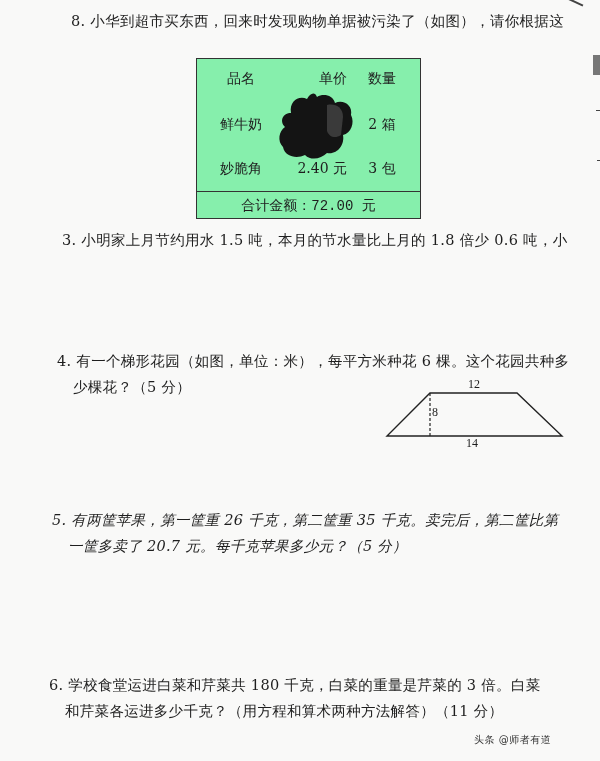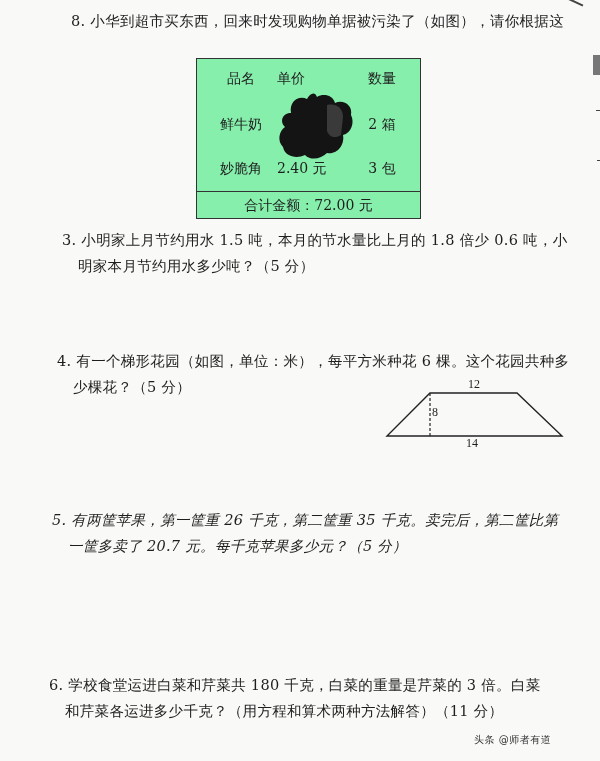--- a/index.html
+++ b/index.html
@@ -18,27 +18,27 @@
   #q4 { left: 57px; top: 348px; }
   #q5 { left: 52px; top: 507px; font-style: italic; }
   #q6 { left: 49px; top: 672px; }
 
   .receipt {
     position: absolute; left: 196px; top: 58px; width: 225px; height: 161px;
     border: 1.5px solid #333; box-sizing: border-box; background: #86efac;
   }
   .receipt .row { position: absolute; left: 0; width: 100%; font-size: 14px; }
   .receipt .c1 { position: absolute; left: 14px; width: 60px; text-align: center; }
-  .receipt .c2 { position: absolute; left: 80px; width: 70px; text-align: left; }
+  .receipt .c2 { position: absolute; left: 80px; width: 70px; text-align: right; }
   .receipt .c3 { position: absolute; left: 150px; width: 70px; text-align: center; }
   .receipt .r0 { top: 11px; }
   .receipt .r1 { top: 57px; }
   .receipt .r2 { top: 101px; }
   .receipt .divider { position: absolute; left: 0; right: 0; top: 132px; border-top: 1.5px solid #333; }
-  .receipt .total { position: absolute; left: 0; width: 100%; top: 138px; text-align: center; font-size: 14px; }
+  .receipt .total { position: absolute; left: 0; width: 100%; top: 138px; text-align: center; font-size: 14px; font-family: Liberation Mono, monospace; }
   .stain { position: absolute; left: 80px; top: 32px; width: 80px; height: 70px; }
 
   .trap { position: absolute; left: 380px; top: 375px; width: 190px; height: 75px; }
   .trap-label { position: absolute; font-size: 12px; font-family: "Liberation Serif", serif; }
 
   .watermark {
     position: absolute; left: 474px; top: 733px; font-size: 10px;
     font-family: "DejaVu Sans", sans-serif; color: #333; letter-spacing: 0.5px;
   }
   .edge-mark { position: absolute; background: #444; }
@@ -69,21 +69,20 @@
     <span class="c1">妙脆角</span>
     <span class="c2">2.40 元</span>
     <span class="c3">3 包</span>
   </div>
   <div class="divider"></div>
   <div class="total">合计金额：72.00 元</div>
 </div>
 
 <div class="q" id="q3">
   <span class="line">3. 小明家上月节约用水 1.5 吨，本月的节水量比上月的 1.8 倍少 0.6 吨，小</span>
-  <span class="line indent">明家本月节约用水多少吨？（5 分）</span>
 </div>
 
 <div class="q" id="q4">
   <span class="line">4. 有一个梯形花园（如图，单位：米），每平方米种花 6 棵。这个花园共种多</span>
   <span class="line indent">少棵花？（5 分）</span>
 </div>
 
 <div class="trap">
   <svg width="190" height="75" viewBox="0 0 190 75">
     <polygon points="50,18 137,18 182,61 7,61" fill="none" stroke="#222" stroke-width="1.4"></polygon>

